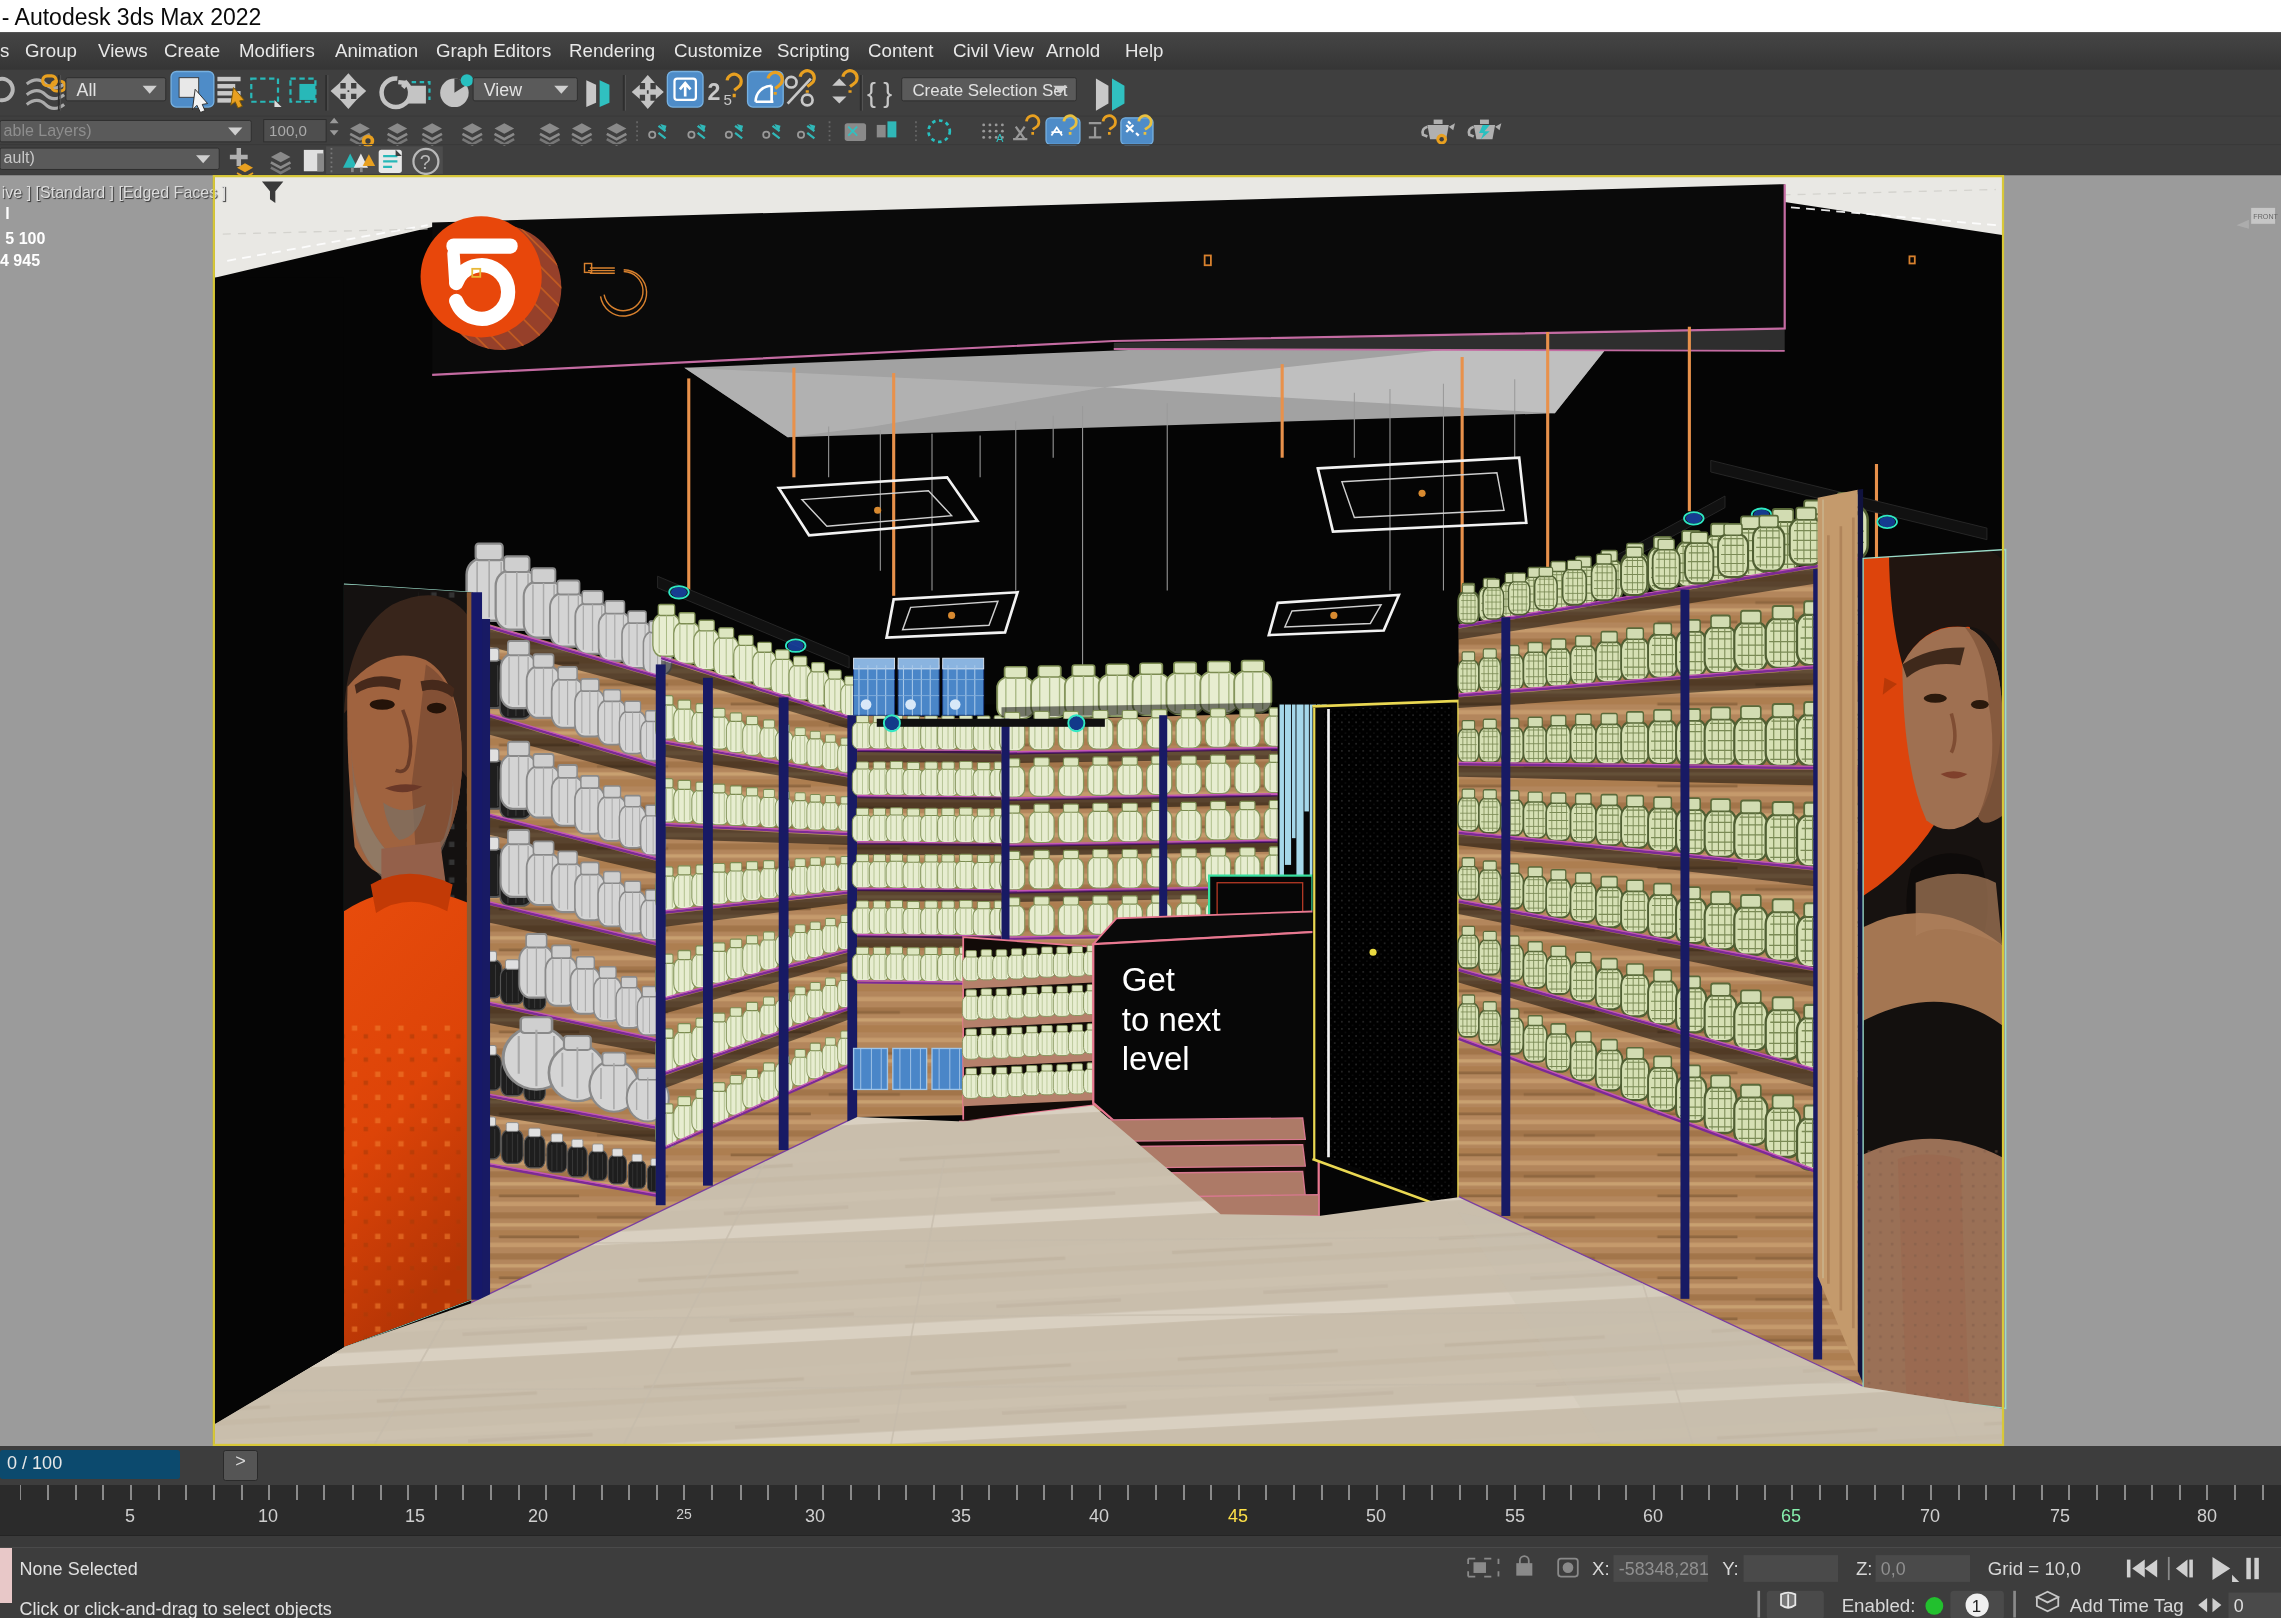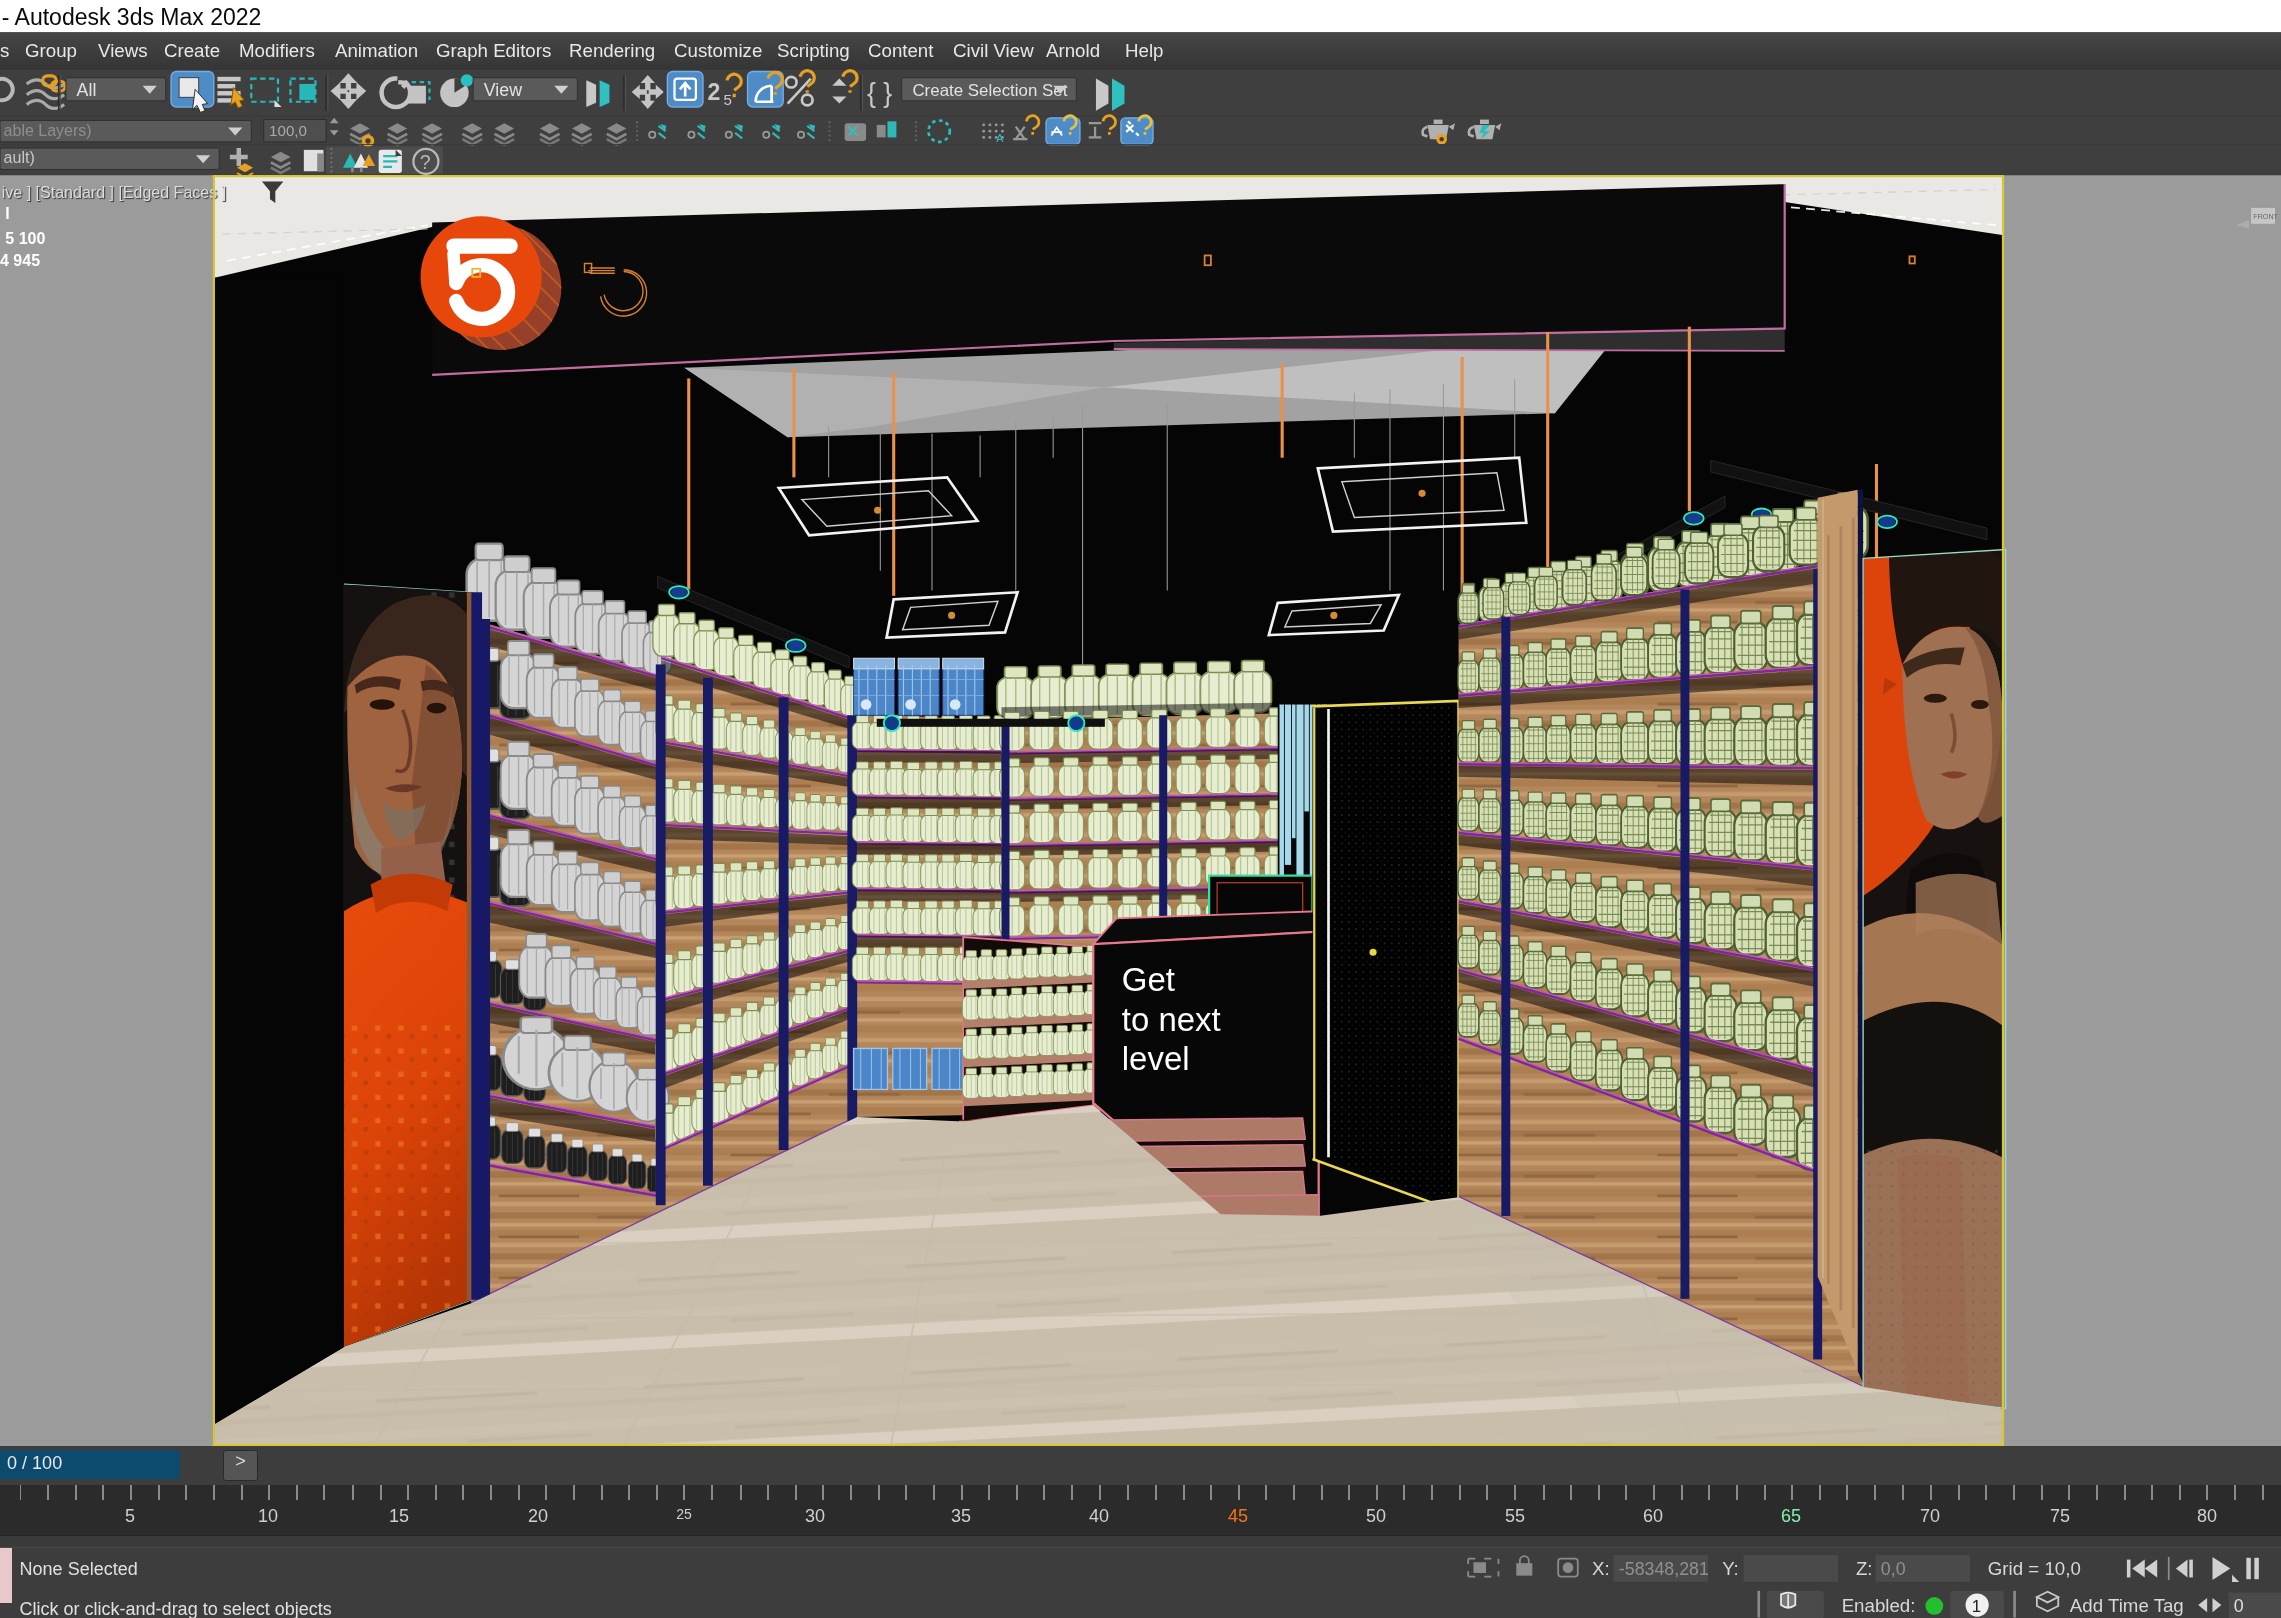--- a/index.html
+++ b/index.html
@@ -1147,27 +1147,27 @@
     <div style="position:absolute;left:2068px;top:0;width:1.8px;height:15px;background:#8a8a8a"></div>
     <div style="position:absolute;left:2096px;top:0;width:1.8px;height:15px;background:#8a8a8a"></div>
     <div style="position:absolute;left:2124px;top:0;width:1.8px;height:15px;background:#8a8a8a"></div>
     <div style="position:absolute;left:2151px;top:0;width:1.8px;height:15px;background:#8a8a8a"></div>
     <div style="position:absolute;left:2179px;top:0;width:1.8px;height:15px;background:#8a8a8a"></div>
     <div style="position:absolute;left:2206px;top:0;width:1.8px;height:15px;background:#8a8a8a"></div>
     <div style="position:absolute;left:2234px;top:0;width:1.8px;height:15px;background:#8a8a8a"></div>
     <div style="position:absolute;left:2262px;top:0;width:1.8px;height:15px;background:#8a8a8a"></div>
     <div style="position:absolute;left:112px;top:21.4px;width:36px;text-align:center;font-size:18px;color:#cfcfcf">5</div>
     <div style="position:absolute;left:250px;top:21.4px;width:36px;text-align:center;font-size:18px;color:#cfcfcf">10</div>
-    <div style="position:absolute;left:389px;top:21.4px;width:36px;text-align:left;font-size:18px;color:#cfcfcf">15</div>
+    <div style="position:absolute;left:389px;top:21.4px;width:36px;text-align:right;font-size:18px;color:#cfcfcf">15</div>
     <div style="position:absolute;left:528px;top:21.4px;width:36px;font-size:18px;color:#cfcfcf">20</div>
     <div style="position:absolute;left:666px;top:21.4px;width:36px;text-align:center;font-size:14px;color:#cfcfcf">25</div>
     <div style="position:absolute;left:805px;top:21.4px;width:36px;font-size:18px;color:#cfcfcf">30</div>
     <div style="position:absolute;left:943px;top:21.4px;width:36px;text-align:center;font-size:18px;color:#cfcfcf">35</div>
     <div style="position:absolute;left:1081px;top:21.4px;width:36px;text-align:center;font-size:18px;color:#cfcfcf">40</div>
-    <div style="position:absolute;left:1220px;top:21.4px;width:36px;text-align:center;font-size:18px;color:#f97316">45</div>
+    <div style="position:absolute;left:1220px;top:21.4px;width:36px;text-align:center;font-size:18px;color:#fde047">45</div>
     <div style="position:absolute;left:1358px;top:21.4px;width:36px;text-align:center;font-size:18px;color:#cfcfcf">50</div>
     <div style="position:absolute;left:1497px;top:21.4px;width:36px;text-align:center;font-size:18px;color:#cfcfcf">55</div>
     <div style="position:absolute;left:1635px;top:21.4px;width:36px;text-align:center;font-size:18px;color:#cfcfcf">60</div>
     <div style="position:absolute;left:1773px;top:21.4px;width:36px;text-align:center;font-size:18px;color:#86efac">65</div>
     <div style="position:absolute;left:1912px;top:21.4px;width:36px;text-align:center;font-size:18px;color:#cfcfcf">70</div>
     <div style="position:absolute;left:2050px;top:21.4px;width:36px;text-align:left;font-size:18px;color:#cfcfcf">75</div>
     <div style="position:absolute;left:2189px;top:21.4px;width:36px;text-align:center;font-size:18px;color:#cfcfcf">80</div>
   </div>
 <div class="abs" style="left:0;top:1535px;width:2281px;height:11.6px;background:#3a3a3a;border-top:0.9px solid #242424"></div>
 <div class="abs" style="left:0;top:1547px;width:2281px;height:71px;background:#3d3d3d;border-top:0.9px solid #4a4a4a">

